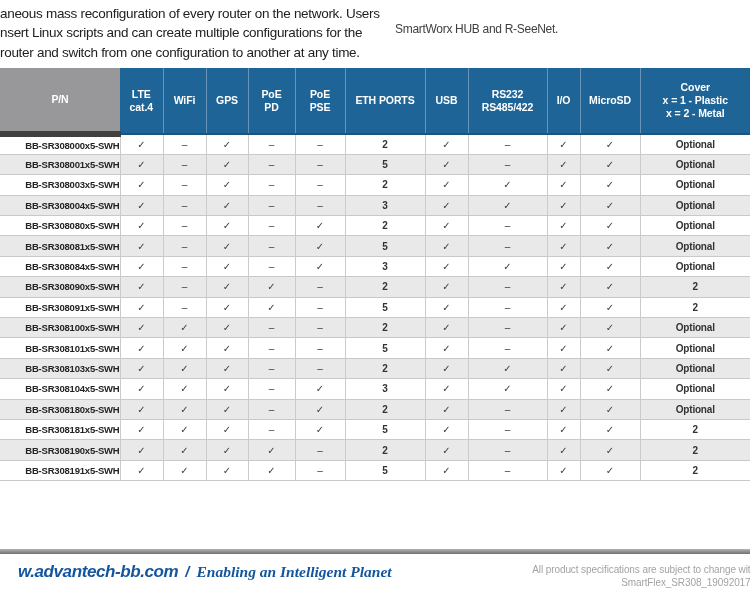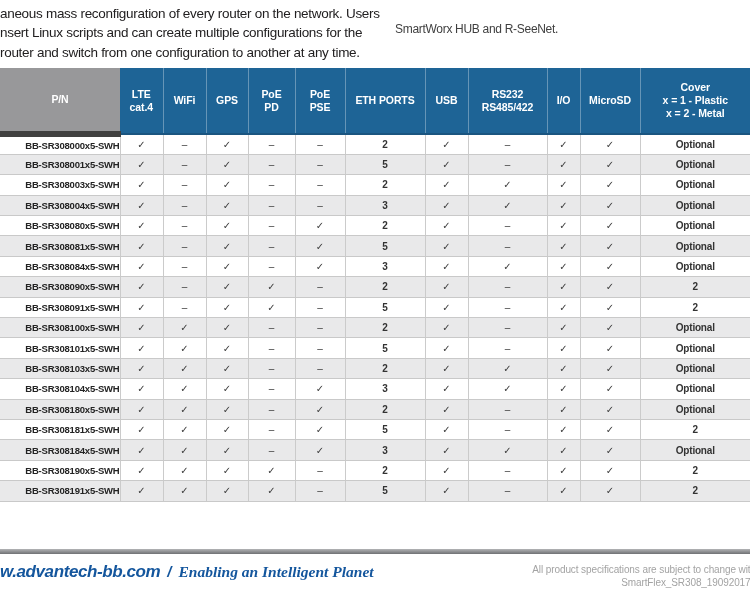--- a/index.html
+++ b/index.html
@@ -91,20 +91,21 @@
     width: 750px; height: 5px;
     background: linear-gradient(#b3b4b6, #6f7073);
   }
 
   
   .footer-left {
     position: absolute;
     left: 0; top: 562px;
     white-space: nowrap;
     color: #14569d;
+    padding-left: 18px;
   }
   .footer-left .site {
     font-size: 17px;
     font-weight: bold;
     font-style: italic;
     letter-spacing: -0.4px;
   }
   .footer-left .slash {
     font-size: 15px;
     font-weight: bold;
@@ -408,34 +409,20 @@
           <td class="dash">–</td>
           <td class="check">✓</td>
           <td class="num">5</td>
           <td class="check">✓</td>
           <td class="dash">–</td>
           <td class="check">✓</td>
           <td class="check">✓</td>
           <td class="num">2</td>
         </tr>
         <tr>
-          <td class="pn">BB-SR308184x5-SWH</td>
-          <td class="check">✓</td>
-          <td class="check">✓</td>
-          <td class="check">✓</td>
-          <td class="dash">–</td>
-          <td class="check">✓</td>
-          <td class="num">3</td>
-          <td class="check">✓</td>
-          <td class="check">✓</td>
-          <td class="check">✓</td>
-          <td class="check">✓</td>
-          <td class="opt">Optional</td>
-        </tr>
-        <tr>
           <td class="pn">BB-SR308190x5-SWH</td>
           <td class="check">✓</td>
           <td class="check">✓</td>
           <td class="check">✓</td>
           <td class="check">✓</td>
           <td class="dash">–</td>
           <td class="num">2</td>
           <td class="check">✓</td>
           <td class="dash">–</td>
           <td class="check">✓</td>

